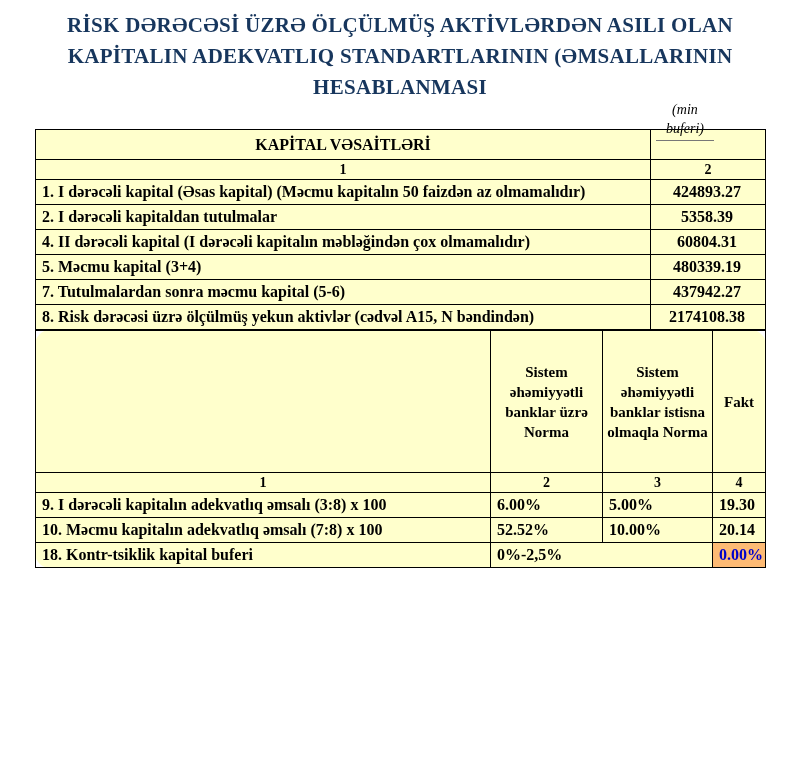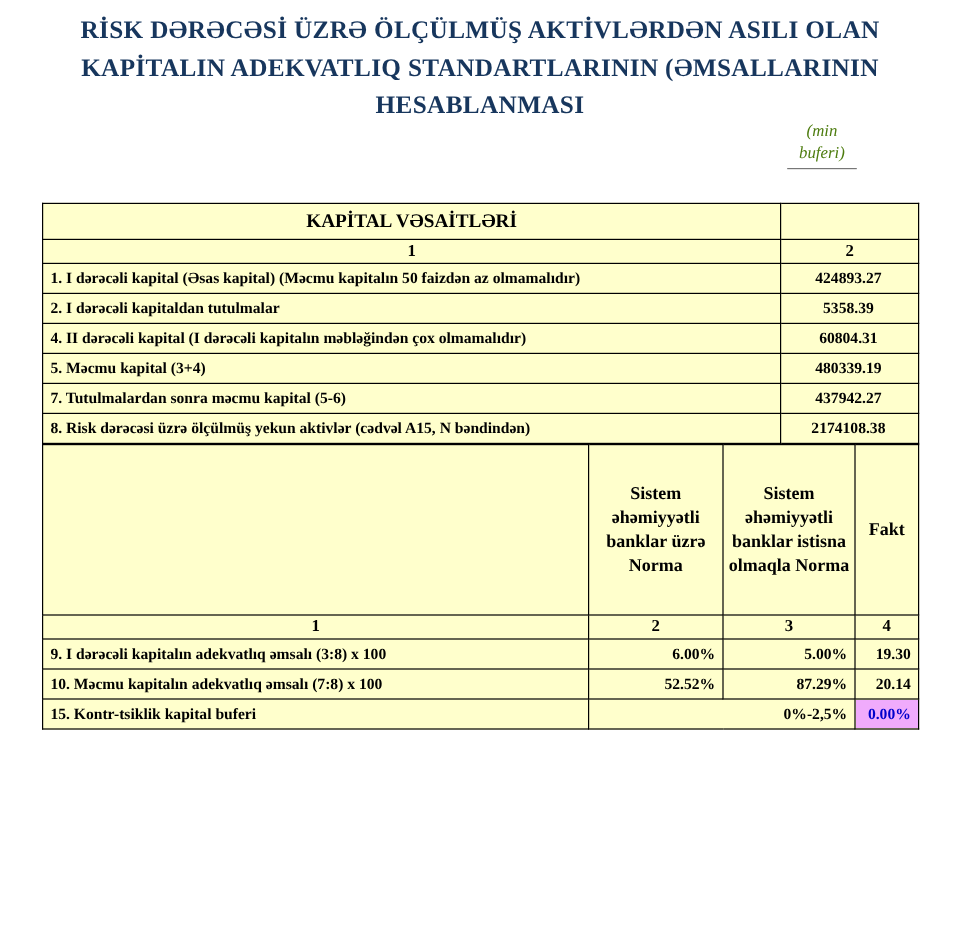--- a/index.html
+++ b/index.html
@@ -23,70 +23,70 @@
   }
 
   .unit-note {
     position: absolute;
     top: 100px;
     right: 86px;
     font-style: italic;
     font-size: 14px;
     line-height: 19px;
     text-align: center;
-    color: #4d7c0f;
+    color: #000000;
     border-bottom: 1.5px solid #777;
     padding: 0 10px 2px 10px;
   }
 
   table {
     border-collapse: collapse;
     background: #FFFFCC;
     table-layout: fixed;
   }
   td {
     border: 1px solid #000;
-    font-size: 13px;
+    font-size: 16px;
     font-weight: bold;
     color: #000;
     padding: 2px 6px;
     overflow: hidden;
   }
 
-  .capital-table { margin: 66px 0 0 35px; width: 730px; }
+  .capital-table { margin: 26px 0 0 35px; width: 730px; }
   .capital-table col.c1 { width: 615px; }
   .capital-table col.c2 { width: 115px; }
   .capital-table .th-main { text-align: center; font-size: 16px; height: 30px; }
   .colnum-row td { text-align: center; font-size: 14px; height: 20px; padding: 0 6px; }
   td.label { text-align: left; line-height: 20px; }
   td.value { text-align: center; padding-right: 8px; height: 24px; }
 
   .faizle-note {
     margin: 22px 88px 4px 0;
     text-align: right;
     font-style: italic;
     font-size: 14px;
     color: #17365D;
   }
 
-  .ratio-table { margin: 0 0 0 35px; width: 730px; }
+  .ratio-table { margin: 0 0 0 35px; width: 730px; border-radius: 15px; }
   .ratio-table col.r1 { width: 455px; }
   .ratio-table col.r2 { width: 112px; }
   .ratio-table col.r3 { width: 110px; }
   .ratio-table col.r4 { width: 53px; }
   .ratio-table .header-row td {
     height: 142px;
     text-align: center;
     vertical-align: middle;
     line-height: 20px;
     font-size: 15px;
     padding: 4px;
   }
-  .ratio-table td.num { text-align: right; height: 24px; }
-  .ratio-table td.buffer-fakt { background: #f0abfc; color: #0000CC; }
+  .ratio-table td.num { text-align: left; height: 24px; }
+  .ratio-table td.buffer-fakt { background: #fdba74; color: #0000CC; }
 </style>
 </head>
 <body>
 
 <div class="page">
 
   <div class="title">
     <div>RİSK DƏRƏCƏSİ ÜZRƏ ÖLÇÜLMÜŞ AKTİVLƏRDƏN ASILI OLAN</div>
     <div>KAPİTALIN ADEKVATLIQ STANDARTLARININ (ƏMSALLARININ</div>
     <div>HESABLANMASI</div>
@@ -161,24 +161,24 @@
       </tr>
       <tr>
         <td class="label">9.  I dərəcəli  kapitalın  adekvatlıq əmsalı (3:8) x 100</td>
         <td class="num">6.00%</td>
         <td class="num">5.00%</td>
         <td class="num">19.30</td>
       </tr>
       <tr>
         <td class="label">10. Məcmu kapitalın  adekvatlıq  əmsalı (7:8) x 100</td>
         <td class="num">52.52%</td>
-        <td class="num">87.29%</td>
+        <td class="num">10.00%</td>
         <td class="num">20.14</td>
       </tr>
       <tr>
-        <td class="label">15. Kontr-tsiklik kapital buferi</td>
+        <td class="label">18. Kontr-tsiklik kapital buferi</td>
         <td class="num" colspan="2">0%-2,5%</td>
         <td class="num buffer-fakt">0.00%</td>
       </tr>
     </tbody>
   </table>
 
 </div>
 
 </body></html>

